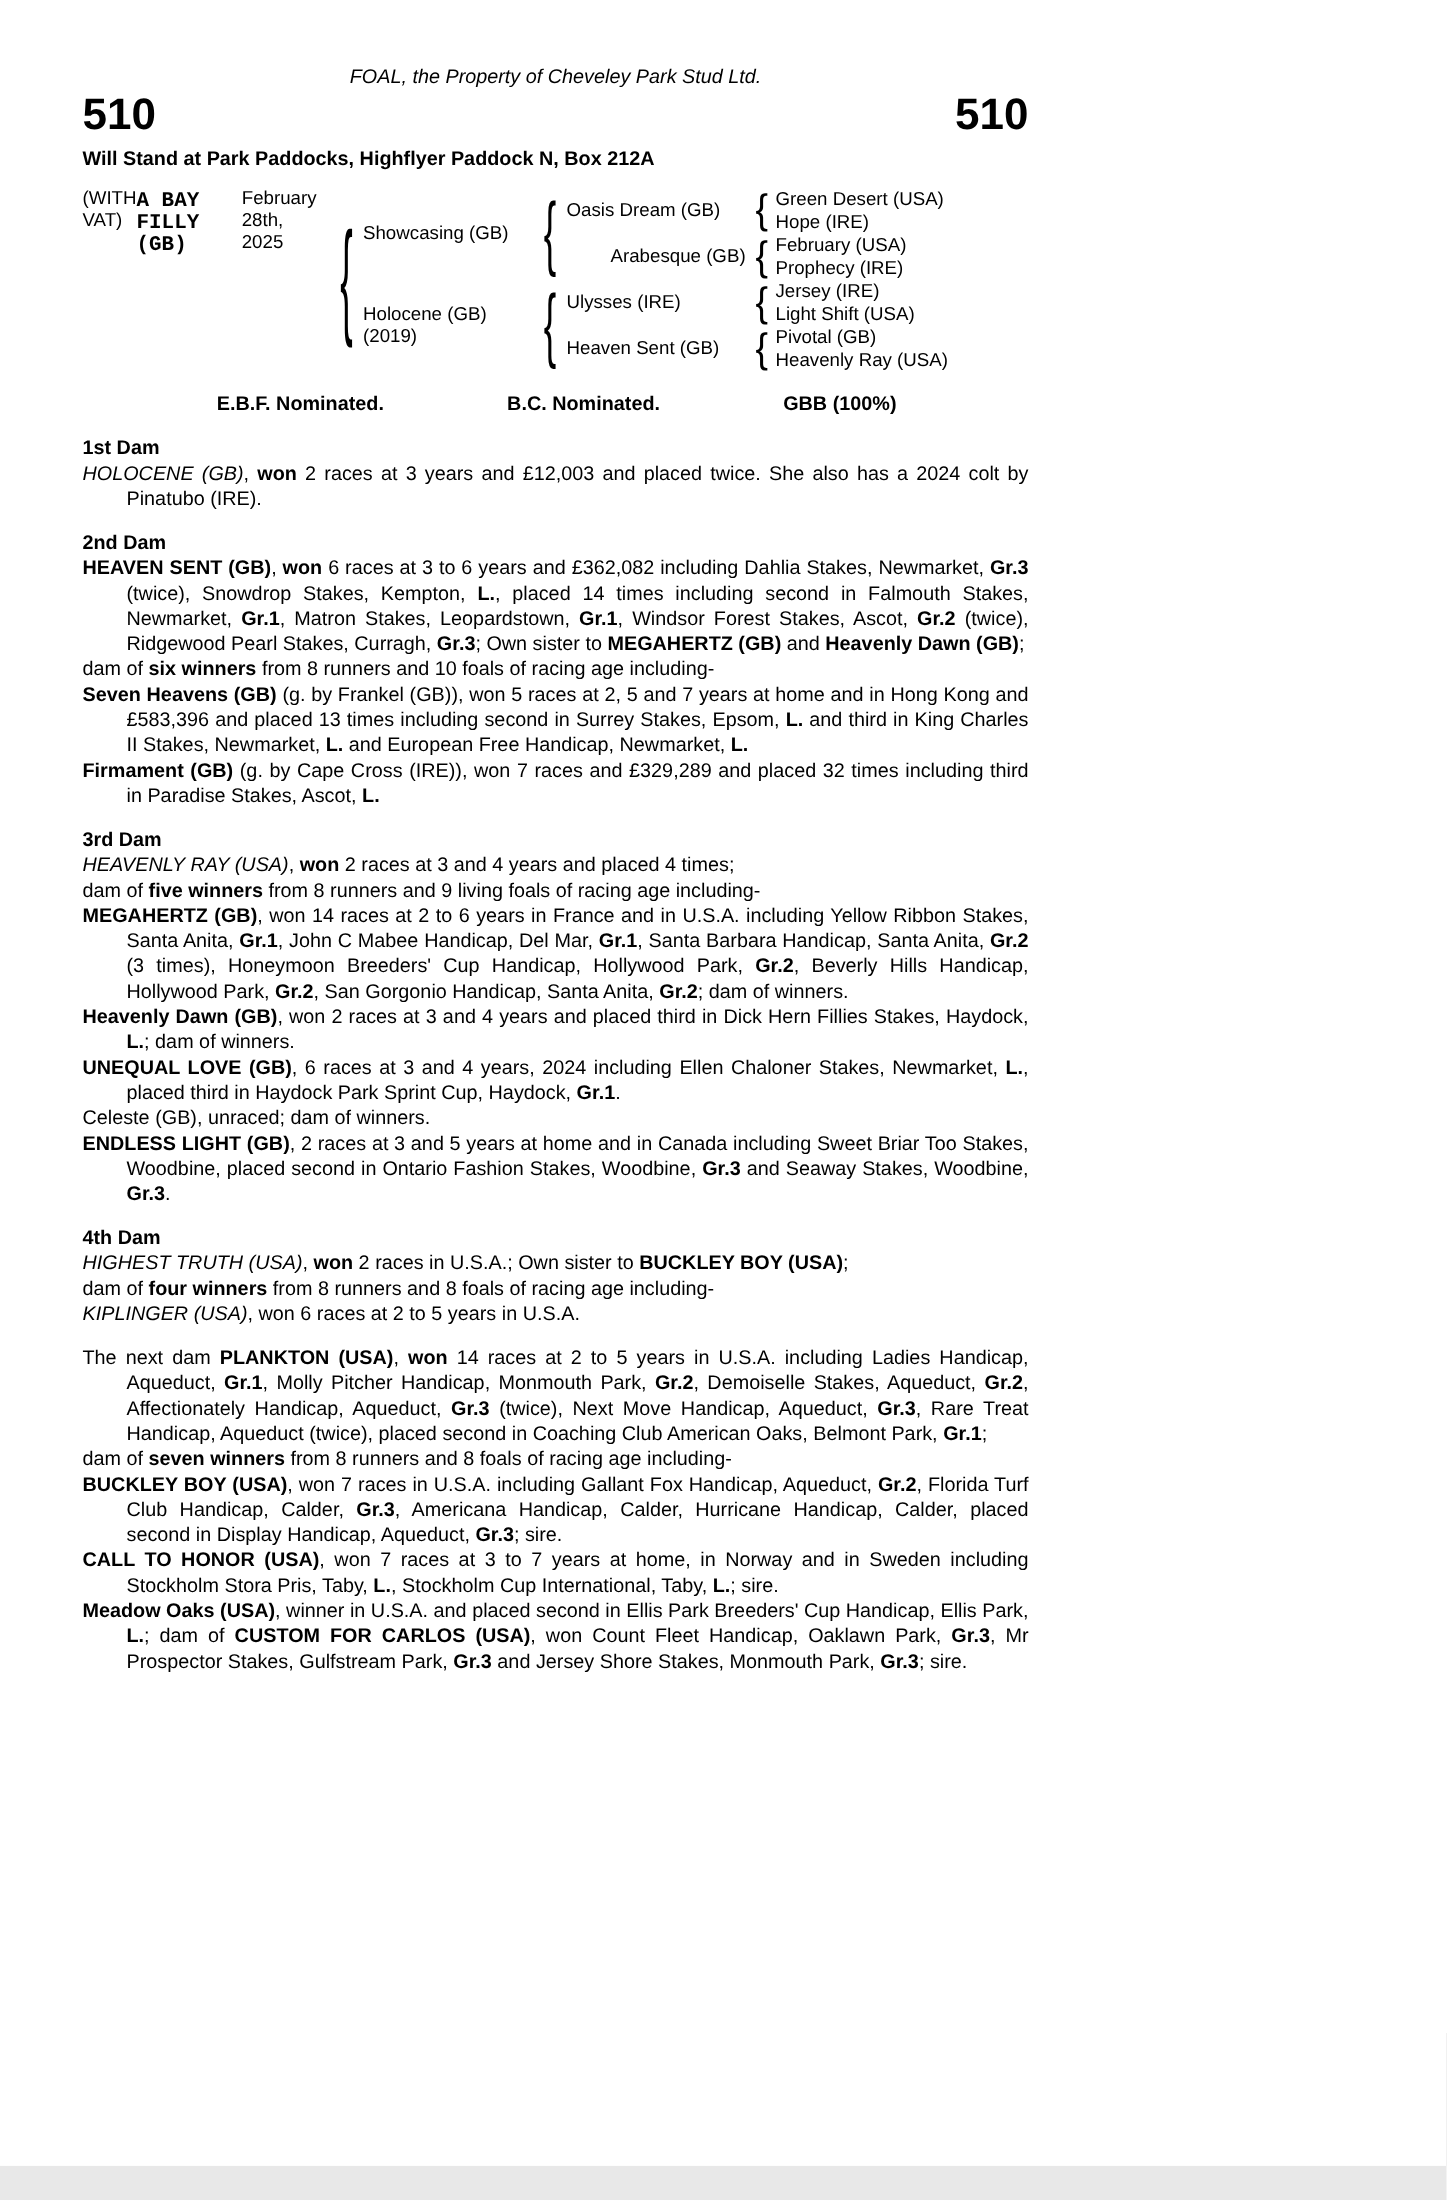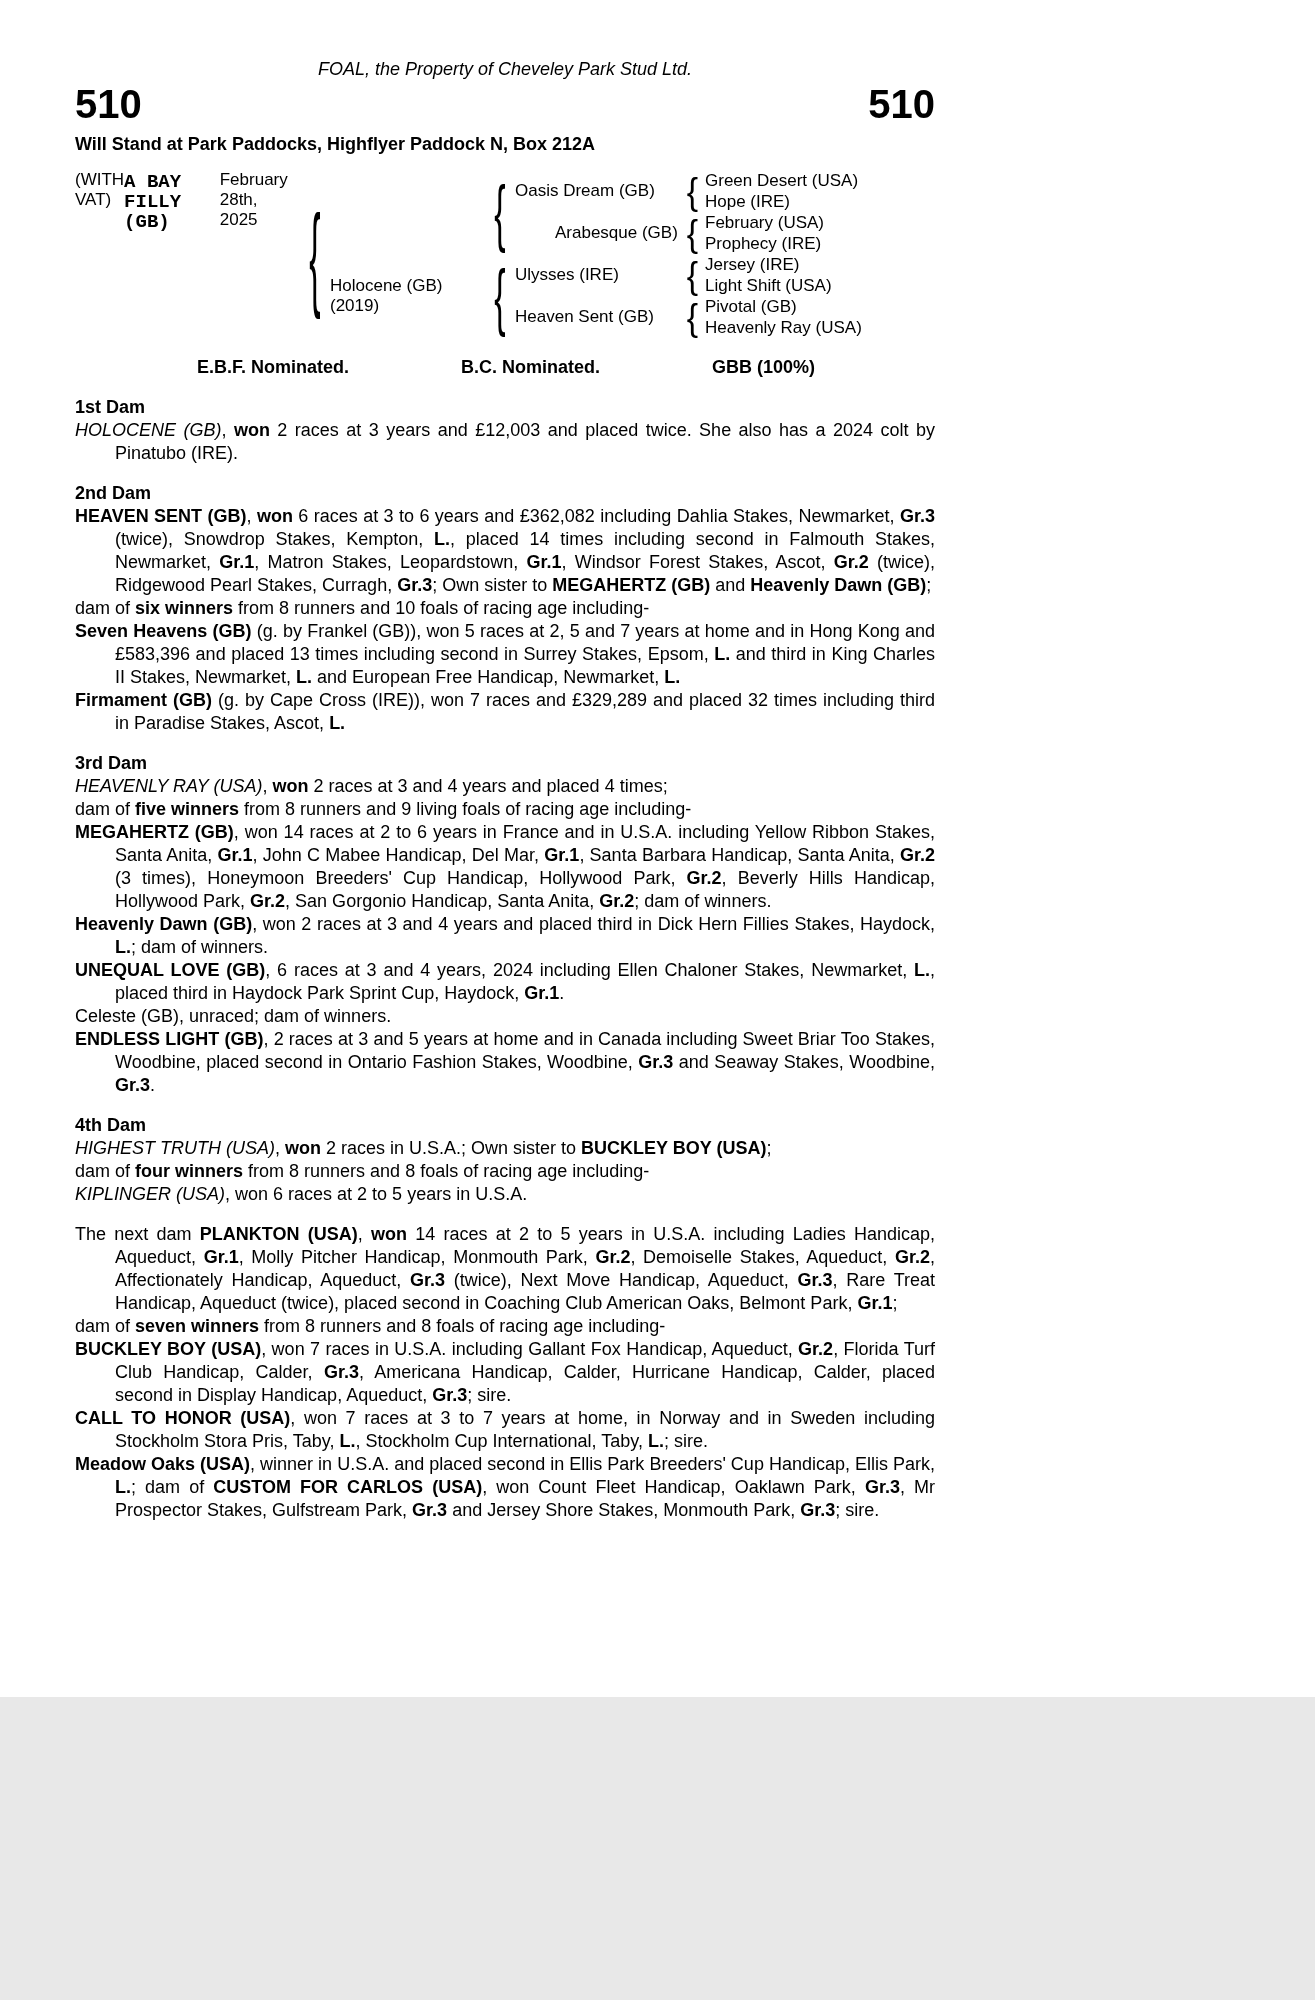--- a/index.html
+++ b/index.html
@@ -1,17 +1,17 @@
 <!DOCTYPE html>
 <html><head>
 <meta charset="utf-8">
 <style>
   html,body { margin:0; padding:0; background:#e8e8e8; }
   .page {
-    width:1315px; height:1697px; background:#ffffff; margin:0 auto;
+    width:1315px; height:1969px; background:#ffffff; margin:0 auto;
     font-family:"Liberation Sans", sans-serif; font-size:18px; line-height:23px;
     color:#000; box-sizing:border-box; padding-top:58px; position:relative; overflow:hidden;
   }
   .content { width:860px; margin-left:75px; }
   .title { text-align:center; font-style:italic; }
   .lot-row { display:flex; justify-content:space-between; align-items:baseline;
     font-weight:bold; font-size:40px; line-height:42px; margin-top:2px; }
   .stand { font-weight:bold; margin-top:8px; }
 
   
@@ -84,20 +84,21 @@
       <div class="pcell foal">
         <div>(WITH VAT)</div>
         <div class="foal-name">A BAY FILLY (GB)</div>
         <div>February 28th, 2025</div>
       </div>
 
       <div class="pcell bracecell brace-main">
           <span class="bglyph b-big"></span>
         </div>
 
+      <div class="pcell sire-cell">Showcasing (GB)</div>
       <div class="pcell dam-cell">
         <div>Holocene (GB)</div>
         <div>(2019)</div>
       </div>
 
       <div class="pcell bracecell brace-s">
           <span class="bglyph b-mid"></span>
         </div>
       <div class="pcell bracecell brace-d">
           <span class="bglyph b-mid"></span>

